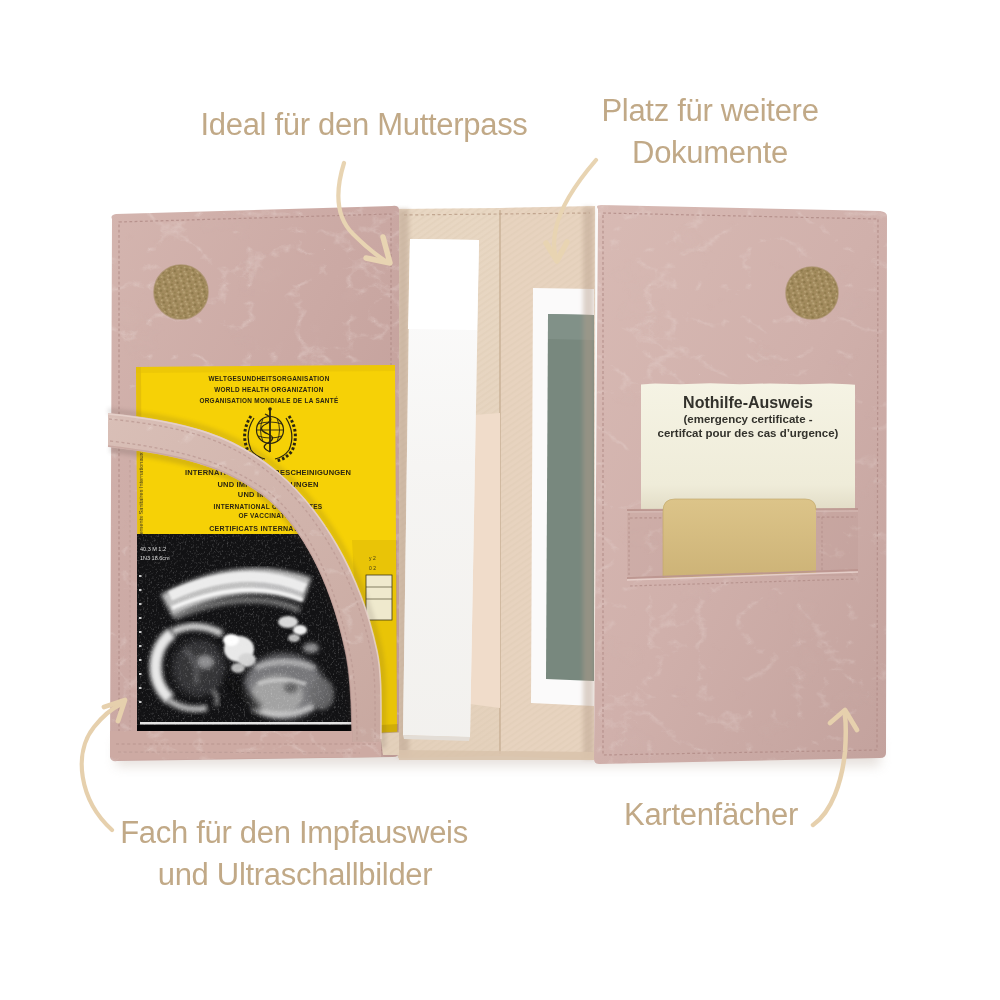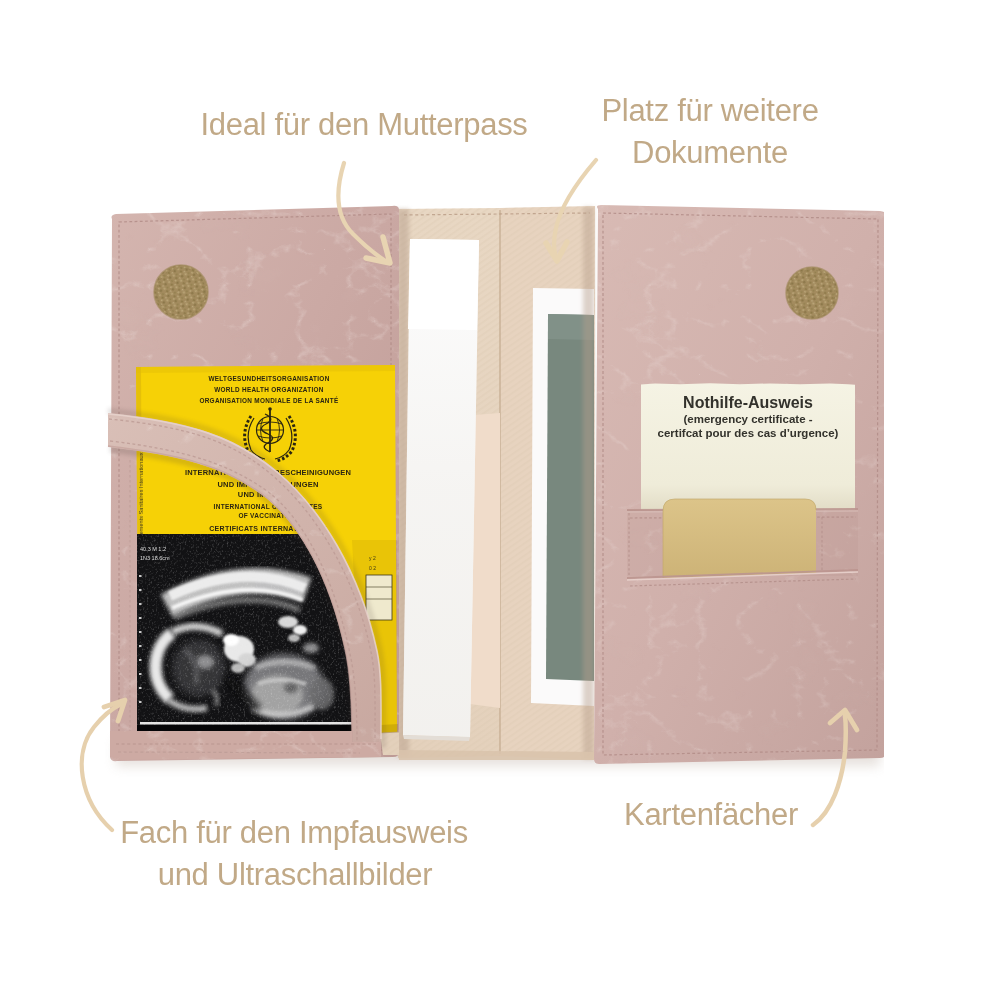--- a/index.html
+++ b/index.html
@@ -1,17 +1,17 @@
 <!DOCTYPE html>
 <html><head>
 <meta charset="utf-8">
 <style>
 html,body{margin:0;padding:0;background:#fff;}
 *{font-family:"Liberation Sans",sans-serif;}
-#page{position:relative;width:884px;height:1000px;background:#0ea5e9;overflow:hidden;}
+#page{position:relative;width:1000px;height:1000px;background:#0ea5e9;overflow:hidden;}
 </style>
 </head>
 <body>
 <div id="page">
 <svg width="1000" height="1000" viewBox="0 0 1000 1000" xmlns="http://www.w3.org/2000/svg">
 <defs>
 <linearGradient id="leatherL" x1="0" y1="0" x2="1" y2="1">
  <stop offset="0" stop-color="#d4b5af"></stop>
           <stop offset="0.45" stop-color="#cba9a4"></stop>
           <stop offset="1" stop-color="#bd9a95"></stop>

